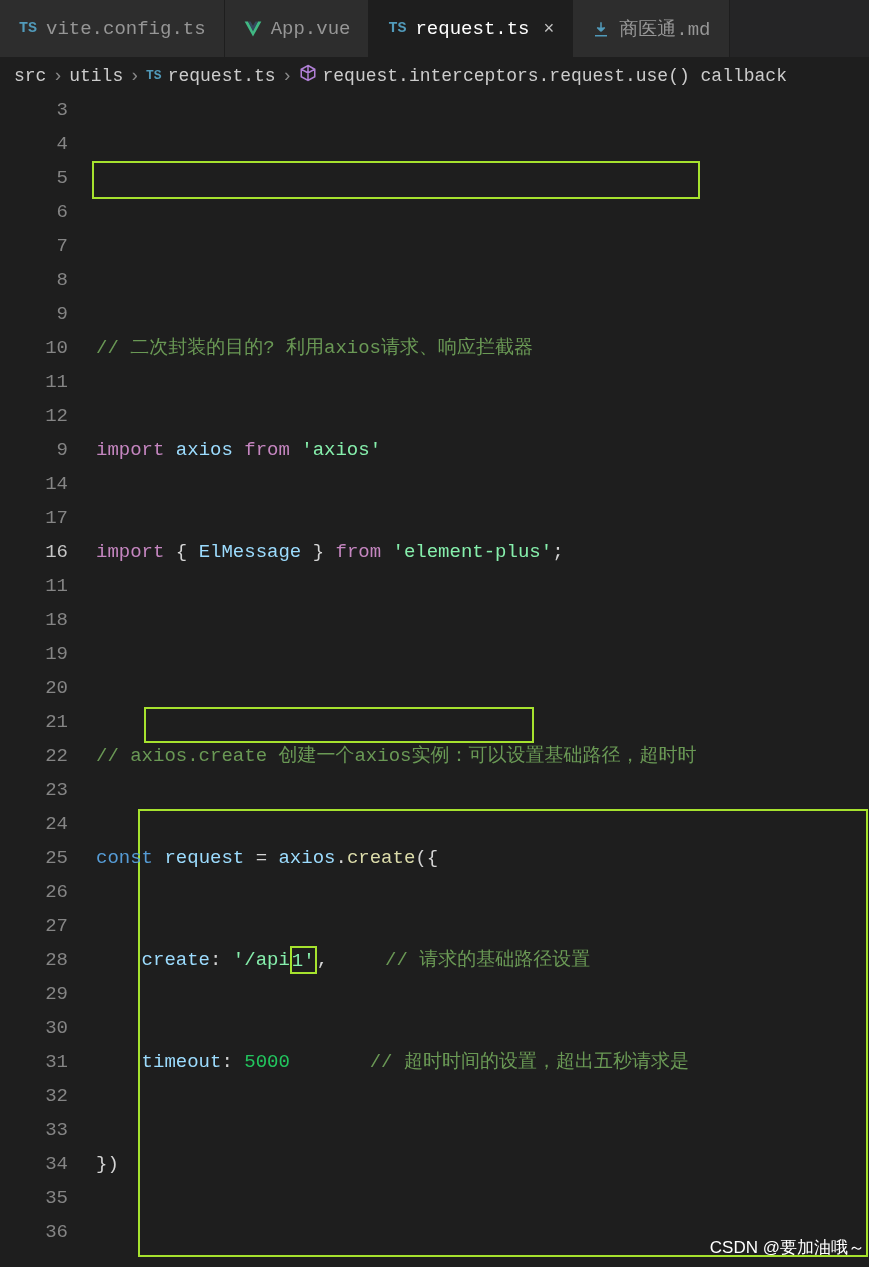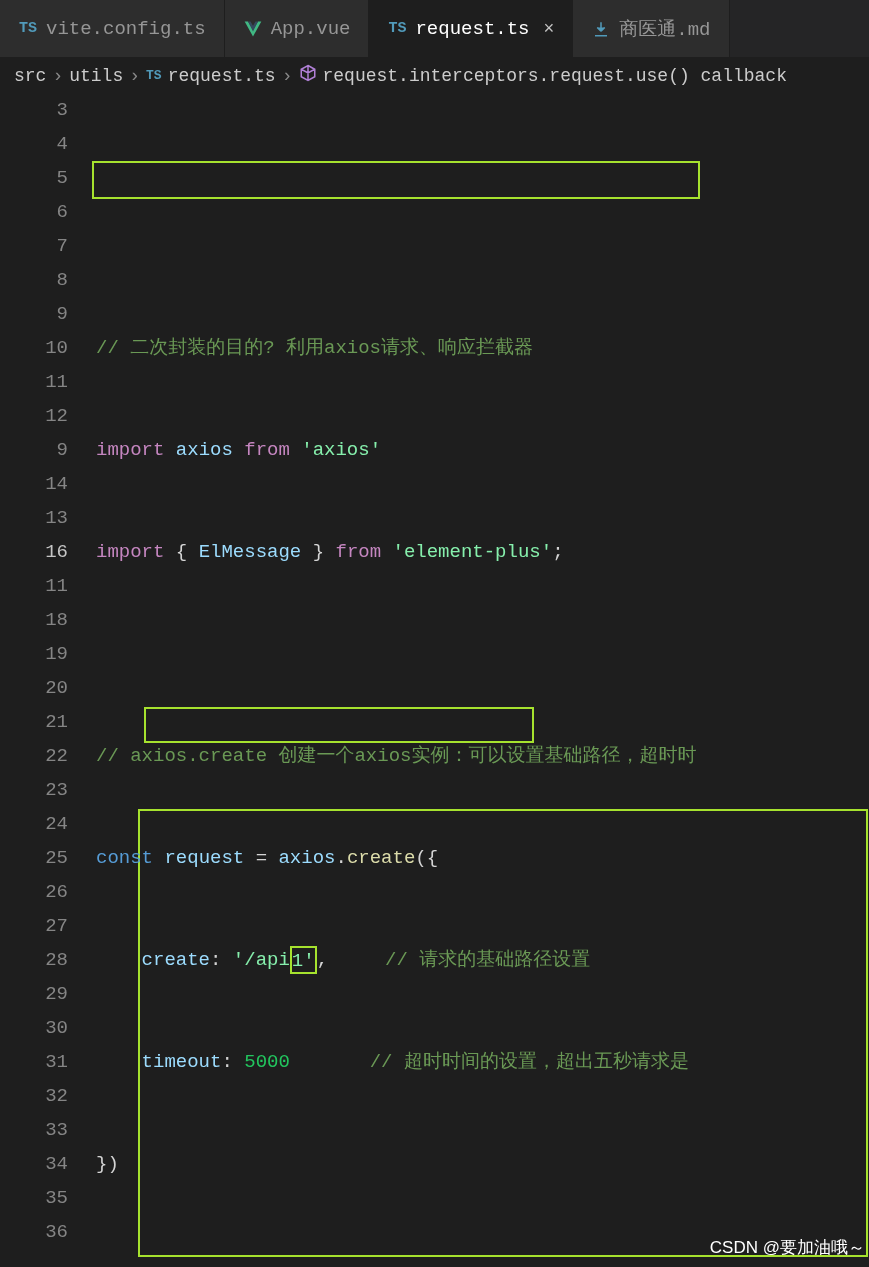--- a/index.html
+++ b/index.html
@@ -147,21 +147,21 @@
       <div class="ln">5</div>
       <div class="ln">6</div>
       <div class="ln">7</div>
       <div class="ln">8</div>
       <div class="ln">9</div>
       <div class="ln">10</div>
       <div class="ln">11</div>
       <div class="ln">12</div>
       <div class="ln">9</div>
       <div class="ln">14</div>
-      <div class="ln">13</div>
+      <div class="ln">17</div>
       <div class="ln cur">16</div>
       <div class="ln">11</div>
       <div class="ln">18</div>
       <div class="ln">19</div>
       <div class="ln">20</div>
       <div class="ln">21</div>
       <div class="ln">22</div>
       <div class="ln">23</div>
       <div class="ln">24</div>
       <div class="ln">25</div>

